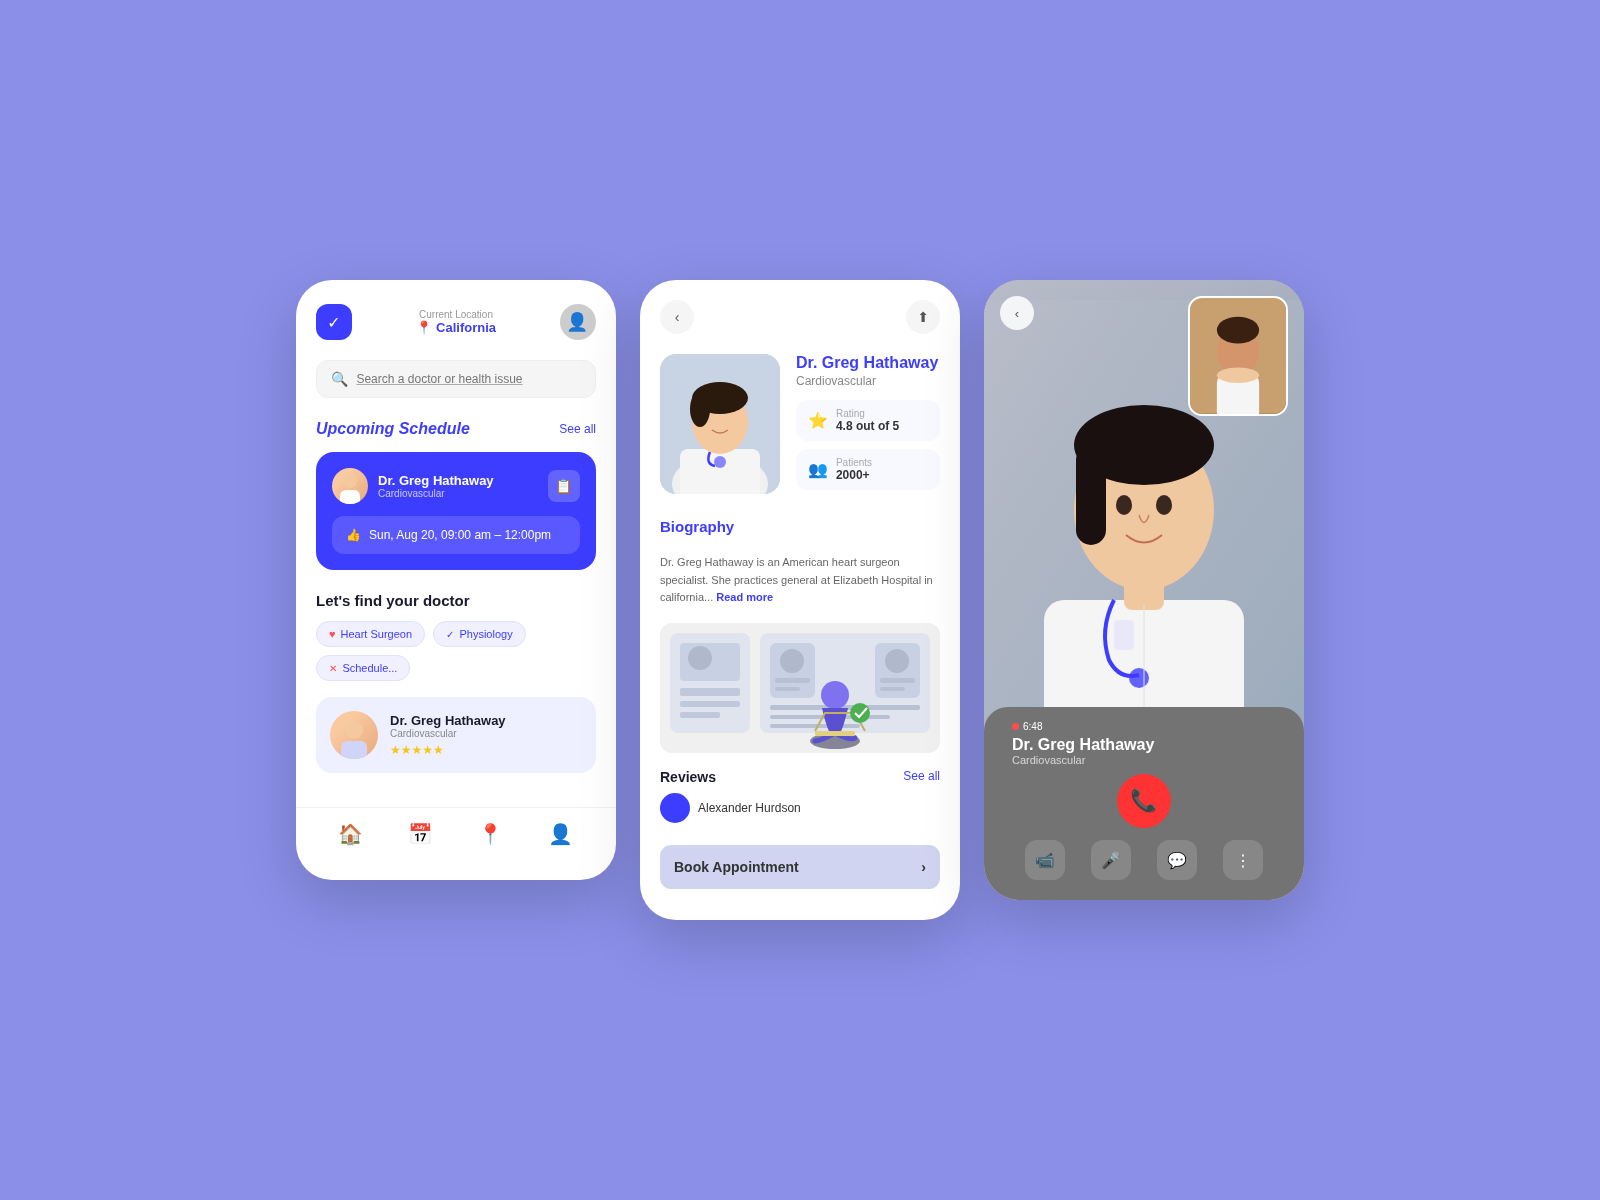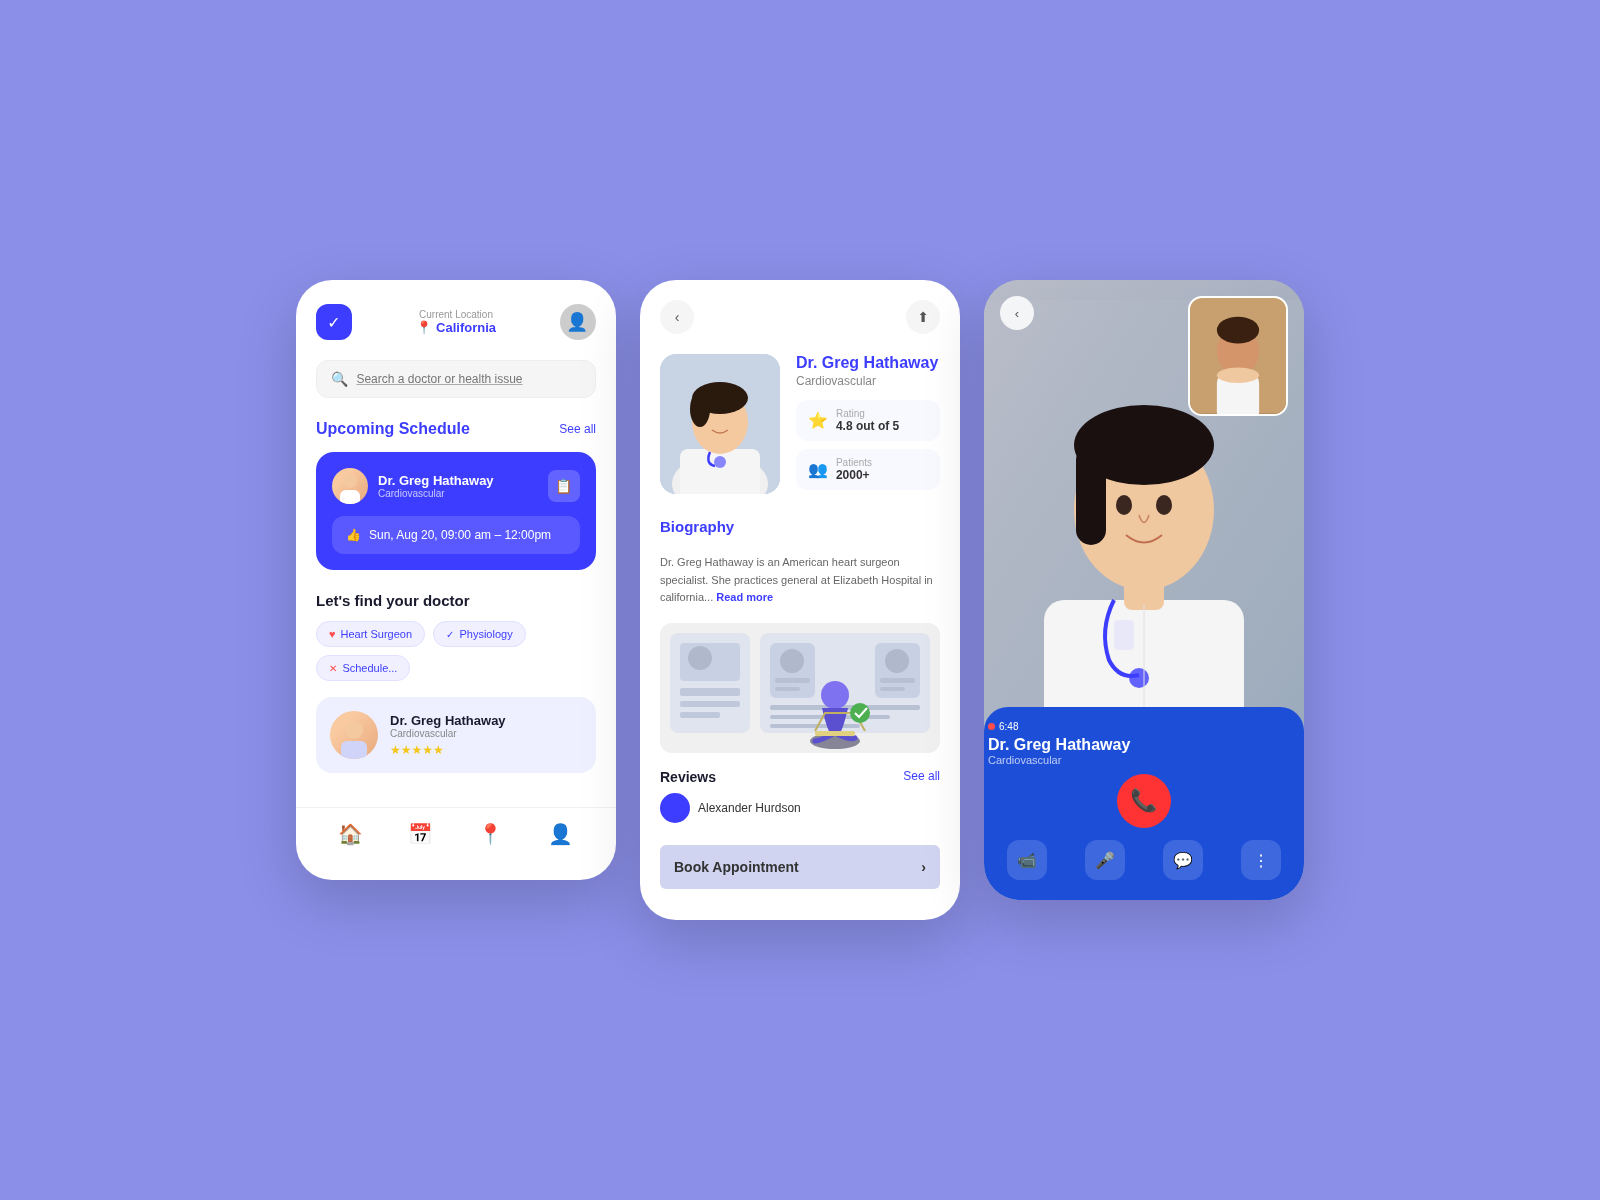--- a/index.html
+++ b/index.html
@@ -117,20 +117,21 @@
       display: flex;
       justify-content: space-between;
       align-items: center;
       margin-bottom: 14px;
     }
 
     .section-title {
       font-size: 16px;
       font-weight: 700;
       color: #3d3dff;
+      font-style: italic;
     }
 
     .see-all {
       font-size: 12px;
       color: #3d3dff;
       cursor: pointer;
     }
 
     
     .appt-card {
@@ -470,21 +471,21 @@
 
     
     .book-btn-area {
       padding: 12px 20px 20px;
     }
 
     .book-btn {
       width: 100%;
       background: #d0d4f0;
       border: none;
-      border-radius: 6px;
+      border-radius: 11px;
       padding: 14px;
       font-size: 14px;
       font-weight: 600;
       color: #333;
       cursor: pointer;
       display: flex;
       align-items: center;
       justify-content: space-between;
     }
 
@@ -539,24 +540,24 @@
       align-items: center;
       justify-content: center;
       font-size: 40px;
     }
 
     .video-bottom-overlay {
       position: absolute;
       bottom: 0;
       left: 0;
       right: 0;
-      background: #1d4ed8;
+      background: #737373;
       border-radius: 24px 24px 0 0;
       z-index: 10;
-      padding: 14px 4px 20px;
+      padding: 14px 28px 20px;
     }
 
     .video-doctor-info {
       margin-bottom: 8px;
     }
 
     .video-doc-name {
       font-size: 16px;
       font-weight: 800;
       color: #fff;

